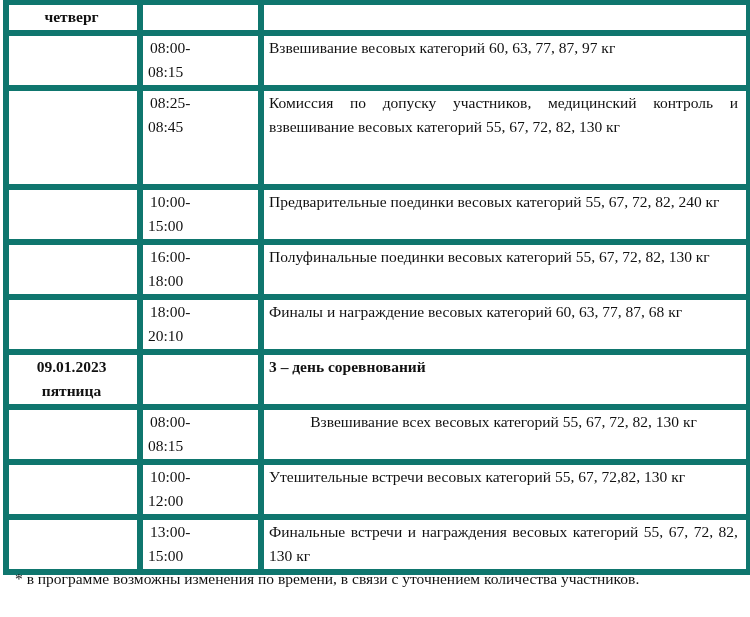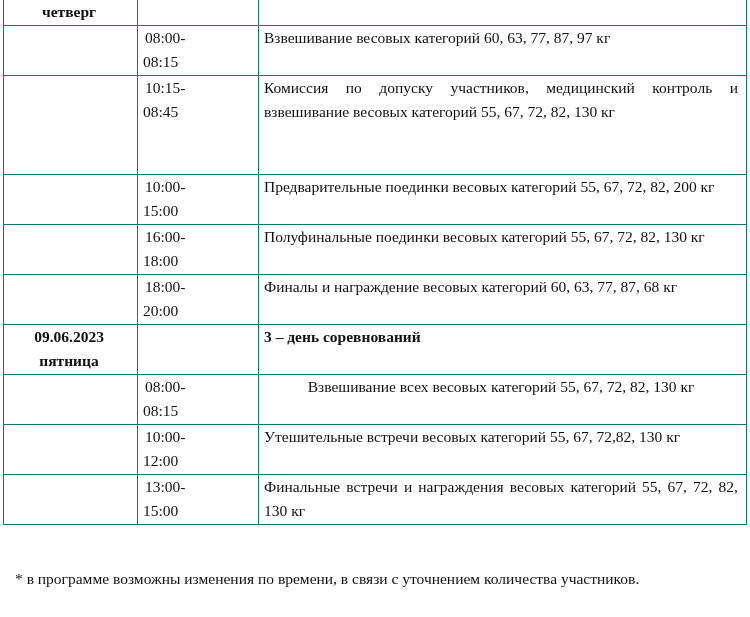--- a/index.html
+++ b/index.html
@@ -9,21 +9,21 @@
     color: #111111;
     font-size: 15.5px;
   }
   table.schedule {
     position: absolute; left: 3px; top: -1px;
     border-collapse: collapse;
     table-layout: fixed;
     width: 743px;
   }
   table.schedule td {
-    border: 1px solid #0f766e;
+    border: 6px solid #0f766e;
     vertical-align: top;
     padding: 0 8px 0 5px;
     line-height: 24.5px;
   }
   col.c-date { width: 134px; }
   col.c-time { width: 121px; }
   col.c-event { width: 488px; }
   td.date { text-align: center; font-weight: bold; }
   td.time { text-align: left; padding-left: 42px; margin-top: 44px; }
   td.event { text-align: justify; text-align-last: left; }
@@ -58,52 +58,52 @@
       <td class="date"></td>
       <td class="time">
           <span class="time-line first">08:00-</span>
           <span class="time-line">08:15</span>
         </td>
       <td class="event">Взвешивание весовых категорий 60, 63, 77, 87, 97 кг</td>
     </tr>
     <tr style="height:99px">
       <td class="date"></td>
       <td class="time">
-          <span class="time-line first">10:15-</span>
+          <span class="time-line first">08:25-</span>
           <span class="time-line">08:45</span>
         </td>
       <td class="event">Комиссия по допуску участников, медицинский контроль и взвешивание весовых категорий 55, 67, 72, 82, 130 кг</td>
     </tr>
     <tr style="height:49px">
       <td class="date"></td>
       <td class="time">
           <span class="time-line first">10:00-</span>
           <span class="time-line">15:00</span>
         </td>
-      <td class="event">Предварительные поединки весовых категорий 55, 67, 72, 82, 200 кг</td>
+      <td class="event">Предварительные поединки весовых категорий 55, 67, 72, 82, 240 кг</td>
     </tr>
     <tr style="height:49px">
       <td class="date"></td>
       <td class="time">
           <span class="time-line first">16:00-</span>
           <span class="time-line">18:00</span>
         </td>
       <td class="event">Полуфинальные поединки весовых категорий 55, 67, 72, 82, 130 кг</td>
     </tr>
     <tr style="height:50px">
       <td class="date"></td>
       <td class="time">
           <span class="time-line first">18:00-</span>
-          <span class="time-line">20:00</span>
+          <span class="time-line">20:10</span>
         </td>
       <td class="event">Финалы и награждение весовых категорий 60, 63, 77, 87, 68 кг</td>
     </tr>
     <tr style="height:50px">
       <td class="date">
-          <span class="time-line">09.06.2023</span>
+          <span class="time-line">09.01.2023</span>
           <span class="time-line">пятница</span>
         </td>
       <td class="time"></td>
       <td class="event bold">3 – день соревнований</td>
     </tr>
     <tr style="height:49px">
       <td class="date"></td>
       <td class="time">
           <span class="time-line first">08:00-</span>
           <span class="time-line">08:15</span>

